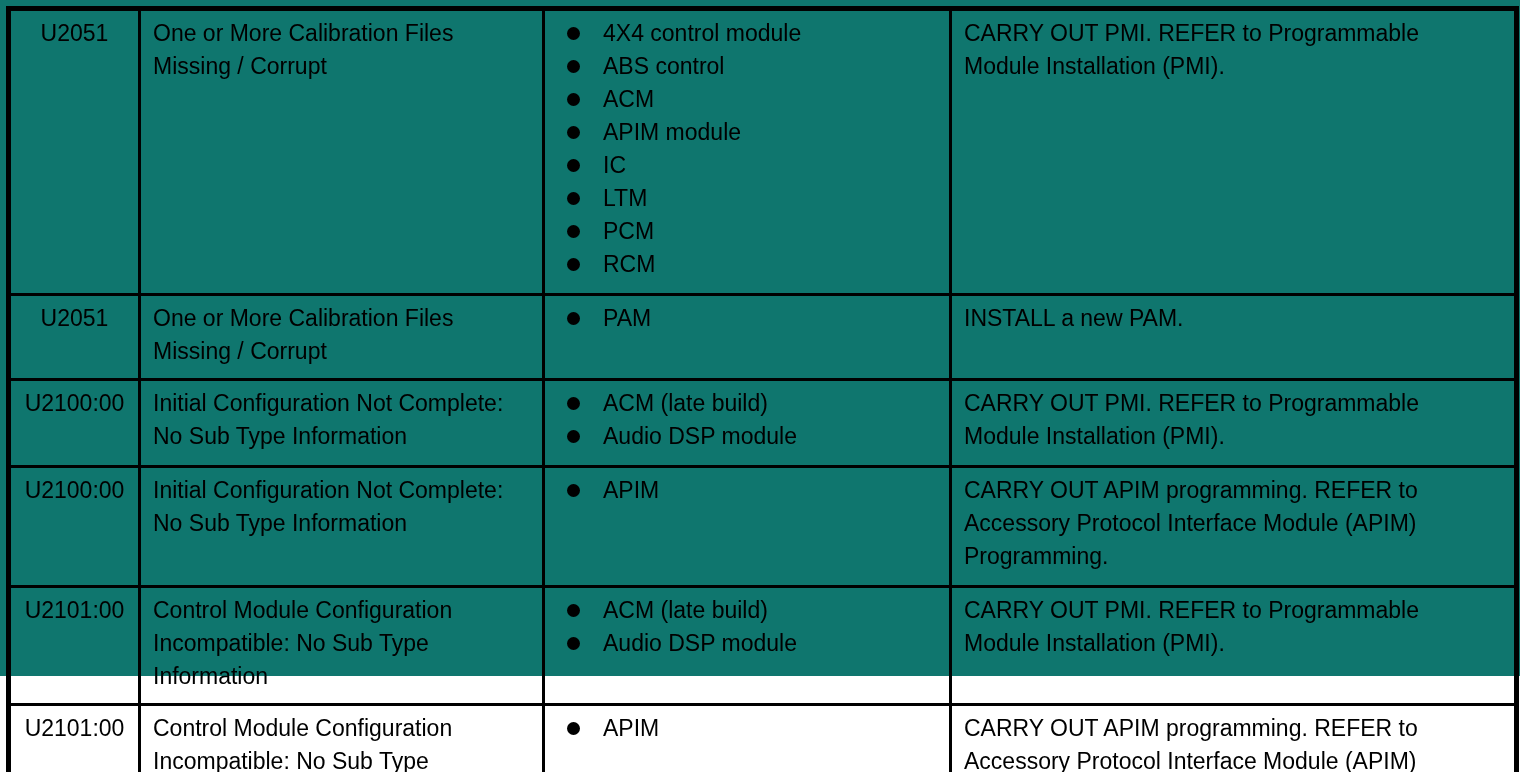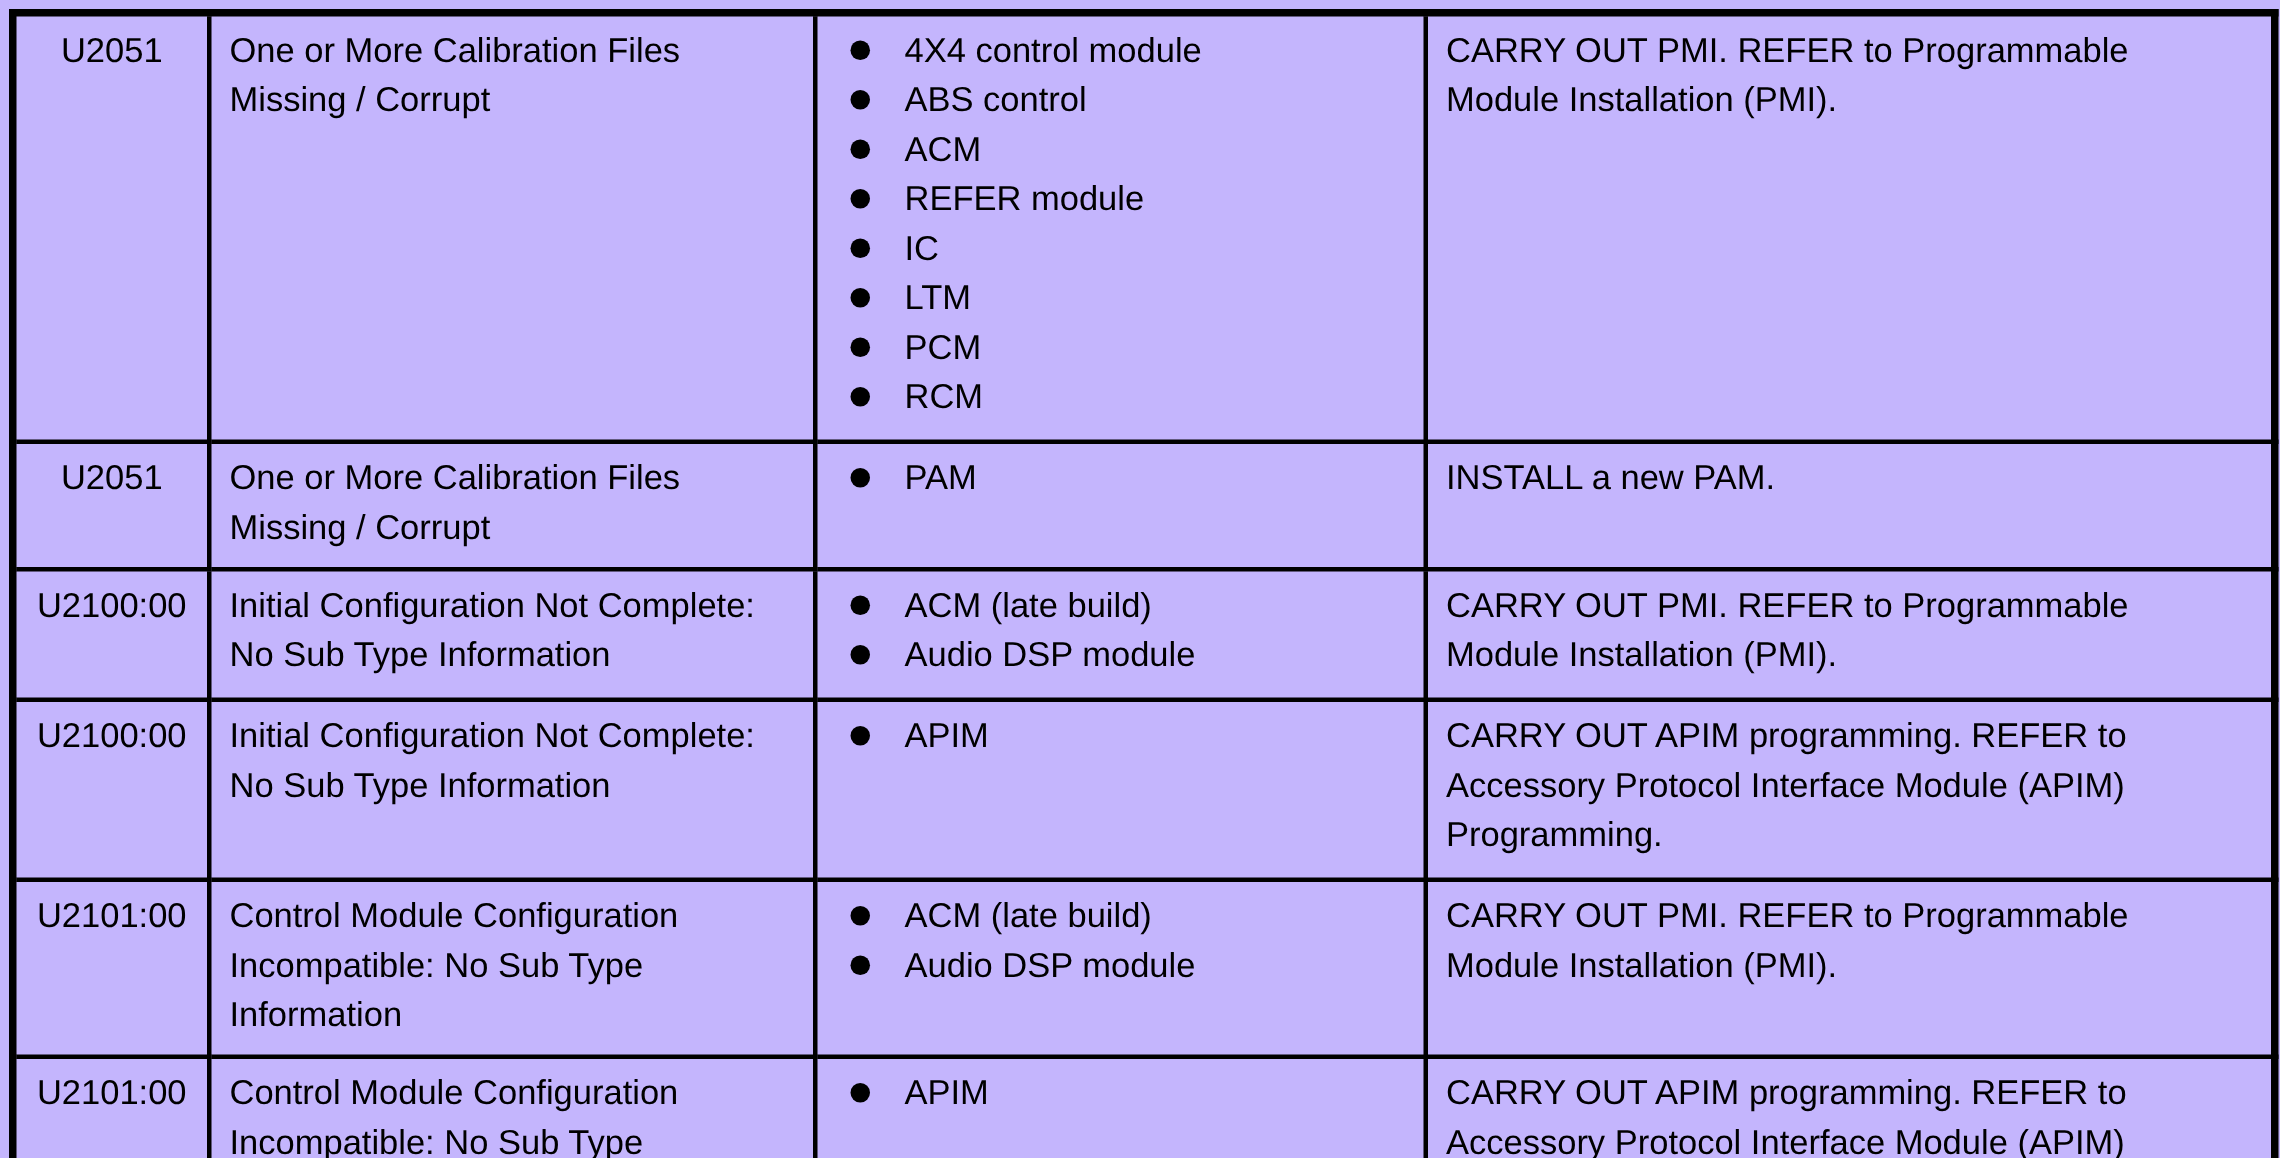--- a/index.html
+++ b/index.html
@@ -7,22 +7,22 @@
     margin: 0;
     padding: 0;
     width: 1520px;
     height: 772px;
     background: #ffffff;
     font-family: "Liberation Sans", sans-serif;
   }
   .page {
     position: relative;
     width: 1520px;
-    height: 772px;
-    background: #c4b5fd;
+    height: 676px;
+    background: #0f766e;
   }
   table.dtc-table {
     position: absolute;
     left: 6px;
     top: 6px;
     width: 1508px;
     border-collapse: collapse;
     table-layout: fixed;
     border: 5px solid #000000;
   }
@@ -93,21 +93,21 @@
             <div class="bullet-line">
               <span class="dot"></span>
               <span class="module-label">ABS control</span>
             </div>
             <div class="bullet-line">
               <span class="dot"></span>
               <span class="module-label">ACM</span>
             </div>
             <div class="bullet-line">
               <span class="dot"></span>
-              <span class="module-label">REFER module</span>
+              <span class="module-label">APIM module</span>
             </div>
             <div class="bullet-line">
               <span class="dot"></span>
               <span class="module-label">IC</span>
             </div>
             <div class="bullet-line">
               <span class="dot"></span>
               <span class="module-label">LTM</span>
             </div>
             <div class="bullet-line">

